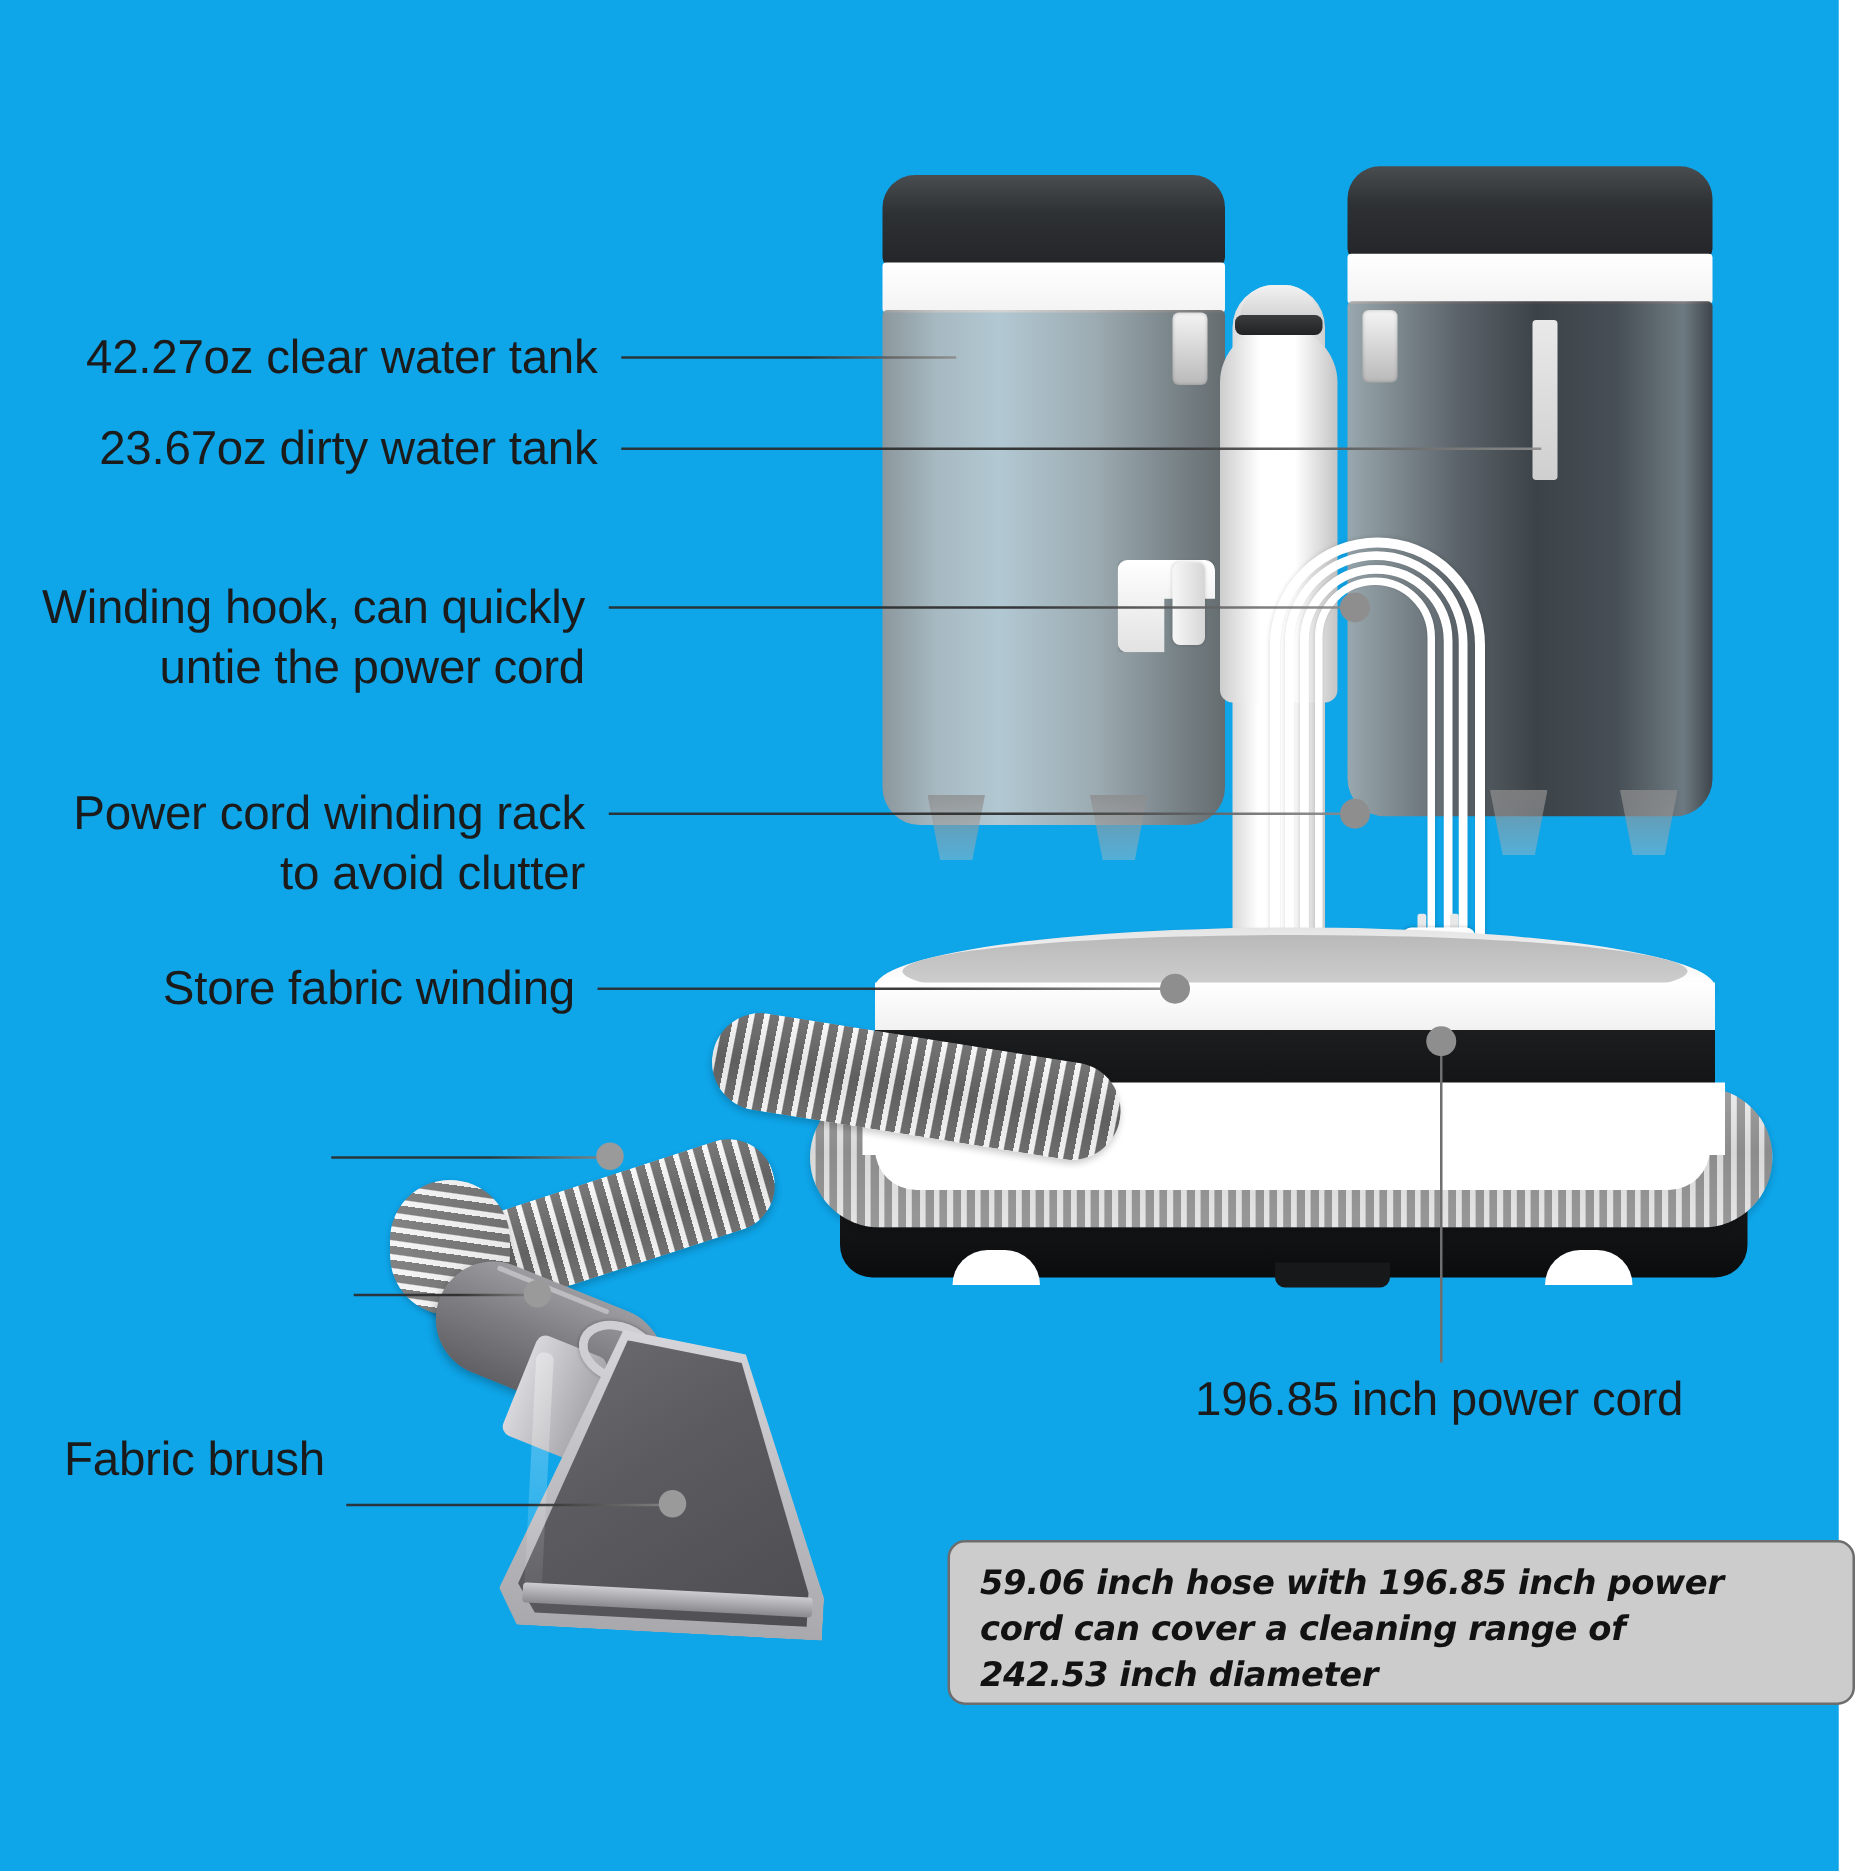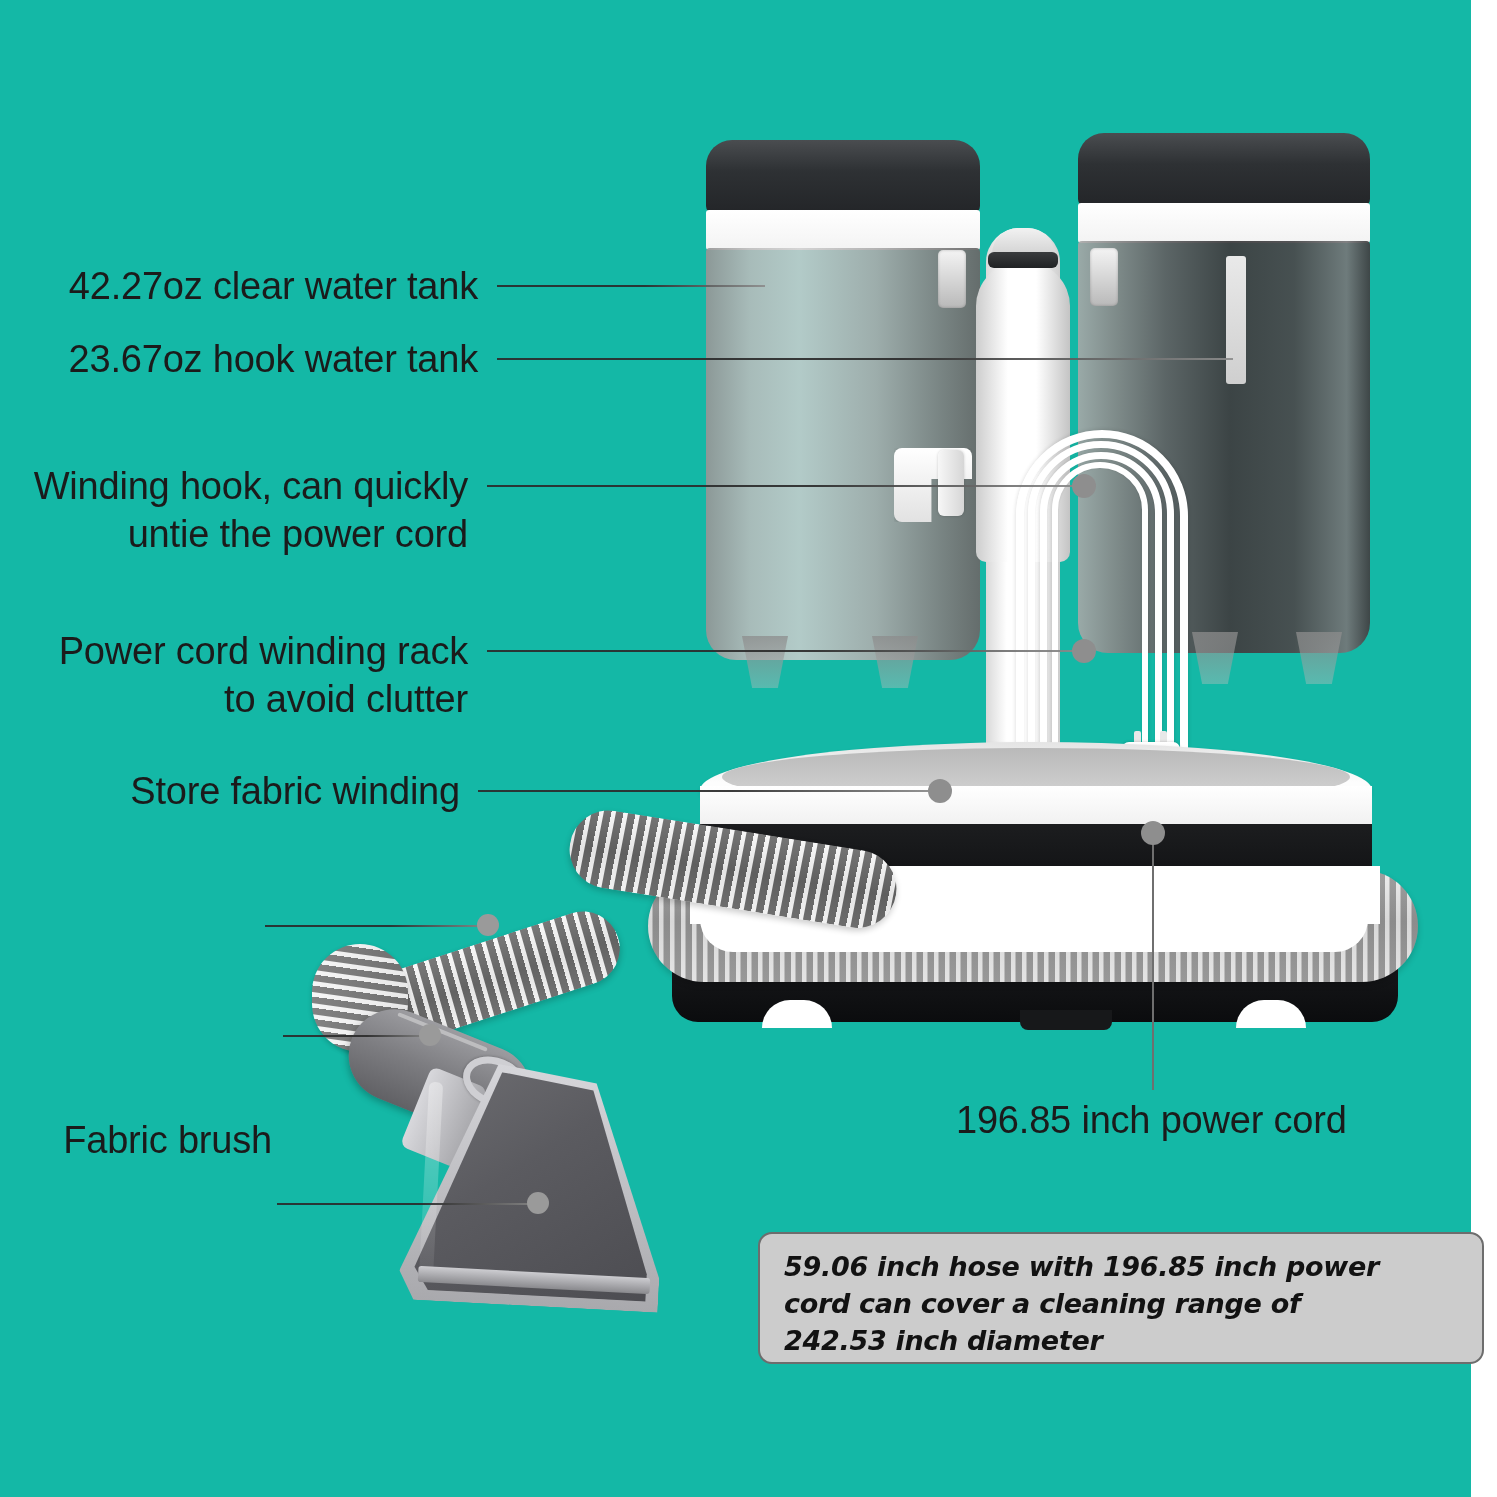--- a/index.html
+++ b/index.html
@@ -1,17 +1,17 @@
 <!DOCTYPE html>
 <html><head>
 <meta charset="utf-8">
 <style>
   html,body{margin:0;padding:0;background:#fff;}
   body{width:1497px;height:1497px;overflow:hidden;font-family:"Liberation Sans",sans-serif;}
-  #stage{position:relative;width:1471px;height:1497px;background:#14b8a6;}
+  #stage{position:relative;width:1471px;height:1497px;background:#0ea5e9;}
 
   
   .lbl{position:absolute;color:#1b1b1b;font-size:38px;line-height:48px;letter-spacing:-0.2px;white-space:pre-line;font-family:"Liberation Sans",sans-serif;}
   .lbl.r{text-align:right;}
   .lbl.l{text-align:left;}
 
   
   .leader{position:absolute;height:2px;background:#2b2b2b;opacity:.92;}
   .leader.fade{background:linear-gradient(to right,#2b2b2b 0%,#2b2b2b 55%,#8d8d8d 100%);}
   .vleader{position:absolute;width:2px;background:#6f6f6f;}
@@ -285,33 +285,33 @@
   <div class="dot sm" style="left:477px;top:914px;"></div>
   <div class="leader fade" style="left:283px;top:1035px;width:152px;"></div>
   <div class="dot sm" style="left:419px;top:1024px;"></div>
   <div class="leader fade" style="left:277px;top:1203px;width:268px;"></div>
   <div class="dot sm" style="left:527px;top:1192px;"></div>
   <div class="vleader" style="left:1152px;top:838px;height:252px;"></div>
   <div class="dot" style="left:1141px;top:821px;"></div>
 
   <div class="lbl r" style="left:0px;top:262px;width:478px;">42.27oz clear water tank</div>
 
-  <div class="lbl r" style="left:0px;top:335px;width:478px;">23.67oz hook water tank</div>
+  <div class="lbl r" style="left:0px;top:335px;width:478px;">23.67oz dirty water tank</div>
 
   <div class="lbl r" style="left:0px;top:627px;width:468px;">Power cord winding rack
 to avoid clutter</div>
 
   <div class="lbl r" style="left:0px;top:462px;width:468px;">Winding hook, can quickly
 untie the power cord</div>
 
   <div class="lbl r" style="left:0px;top:767px;width:460px;">Store fabric winding</div>
 
 
 
-  <div class="lbl r" style="left:0px;top:1116px;width:260px;padding-left:12px;">Fabric brush</div>
+  <div class="lbl r" style="left:0px;top:1144px;width:260px;">Fabric brush</div>
 
   <div class="lbl l" style="left:956px;top:1096px;width:460px;">196.85 inch power cord</div>
 
   <div id="note">
     <div class="txt">59.06 inch hose with 196.85 inch power</div>
     <div class="txt">cord can cover a cleaning range of</div>
     <div class="txt">242.53 inch diameter</div>
   </div>
 
 </div>

